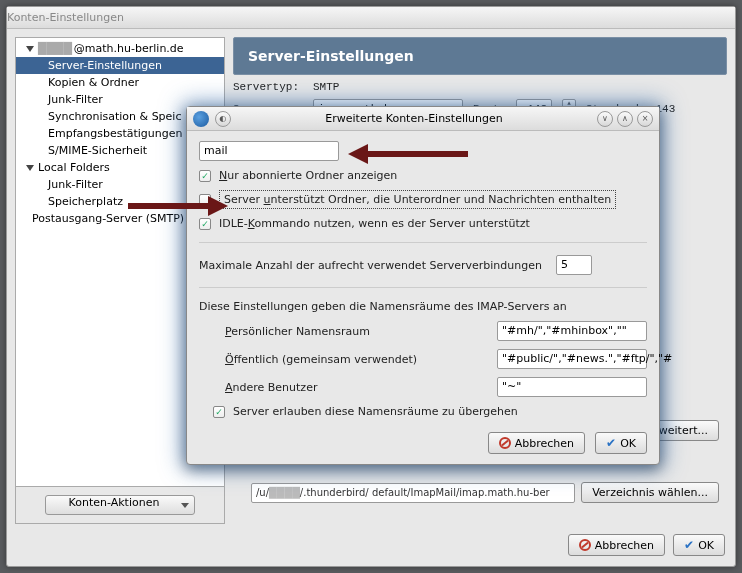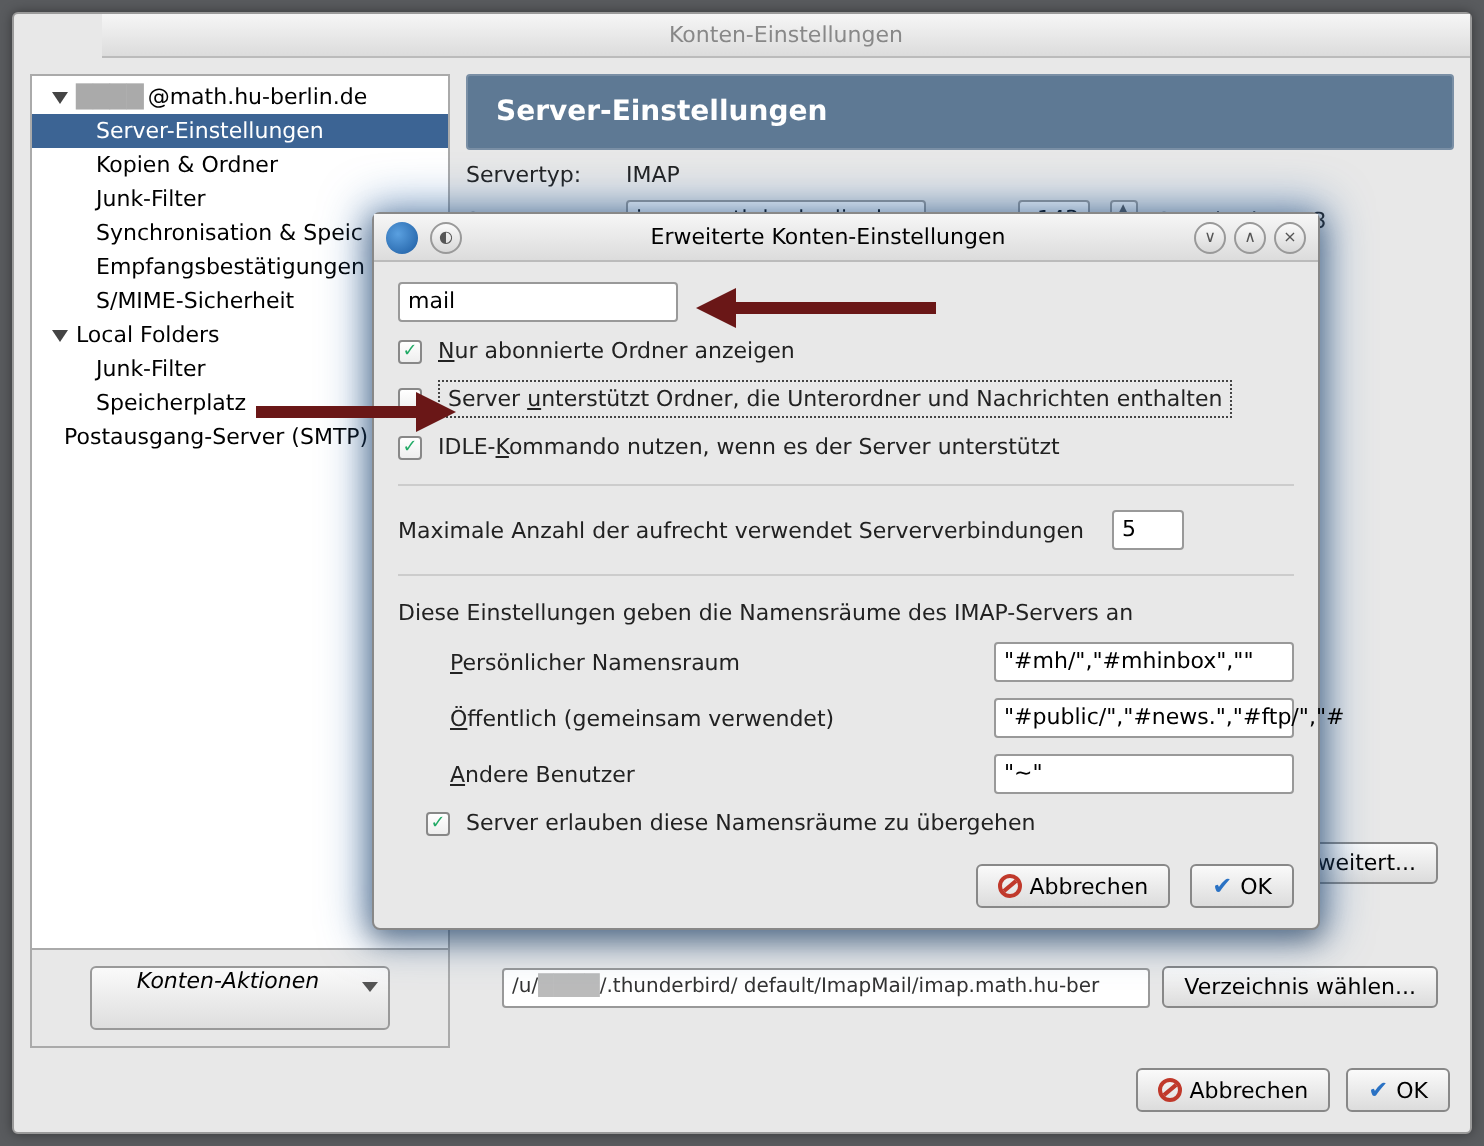--- a/index.html
+++ b/index.html
@@ -21,25 +21,23 @@
     border: 1px solid #9a9a9a;
     border-radius: 3px;
     box-shadow: 0 0 6px rgba(0,0,0,.4);
     display: flex;
     flex-direction: column;
   }
   .titlebar {
     height: 22px;
     background: linear-gradient(#f6f6f6,#dcdcdc);
     border-bottom: 1px solid #bbb;
-    text-align: center;
     color: #888;
     line-height: 22px;
     font-size: 11px;
-    margin-left: 44px;
   }
   .content {
     flex: 1;
     display: flex;
     padding: 8px 8px 0 8px;
     gap: 8px;
   }
   .sidebar {
     width: 210px;
     background: #fff;
@@ -80,40 +78,39 @@
   }
   .panel-header {
     background: #5e7994;
     color: #fff;
     font-size: 14px;
     font-weight: bold;
     padding: 10px 14px;
     border: 1px solid #7a8fa5;
     border-radius: 2px;
   }
-  .row { display: flex; align-items: center; gap: 10px; }
+  .row { display: flex; align-items: center; gap: 10px; font-family: Liberation Mono, monospace; }
   .label { color: #222; }
   .input {
     border: 1px solid #999;
     background: #fff;
     height: 20px;
     padding: 0 4px;
     font-size: 11px;
     line-height: 18px;
     border-radius: 2px;
   }
   .select {
     border: 1px solid #999;
     background: linear-gradient(#fafafa,#dedede);
-    height: 32px;
+    height: 20px;
     padding: 0 18px 0 6px;
     font-size: 11px;
     border-radius: 3px;
     position: relative;
-    font-style: italic;
   }
   .select::after {
     content: "";
     position: absolute;
     right: 5px; top: 7px;
     border-left: 4px solid transparent;
     border-right: 4px solid transparent;
     border-top: 5px solid #555;
   }
   .spinner-btns {
@@ -336,21 +333,21 @@
         <div class="select" style="width:150px;text-align:center">
           <span>Konten-Aktionen</span>
         </div>
       </div>
     </div>
 
     <div class="right-side">
       <div class="panel-header">Server-Einstellungen</div>
       <div class="row">
         <span class="label" style="width:70px">Servertyp:</span>
-        <span class="label">IMAP</span>
+        <span class="label">SMTP</span>
       </div>
       <div class="row">
         <span class="label" style="width:70px"><span class="u">S</span>erver:</span>
         <div class="input" style="width:150px">imap.math.hu-berlin.de</div>
         <span class="label"><span class="u">P</span>ort:</span>
         <div class="input" style="width:36px;text-align:right">143</div>
         <div class="spinner-btns">
             <div>▲</div>
             <div>▼</div>
           </div>

